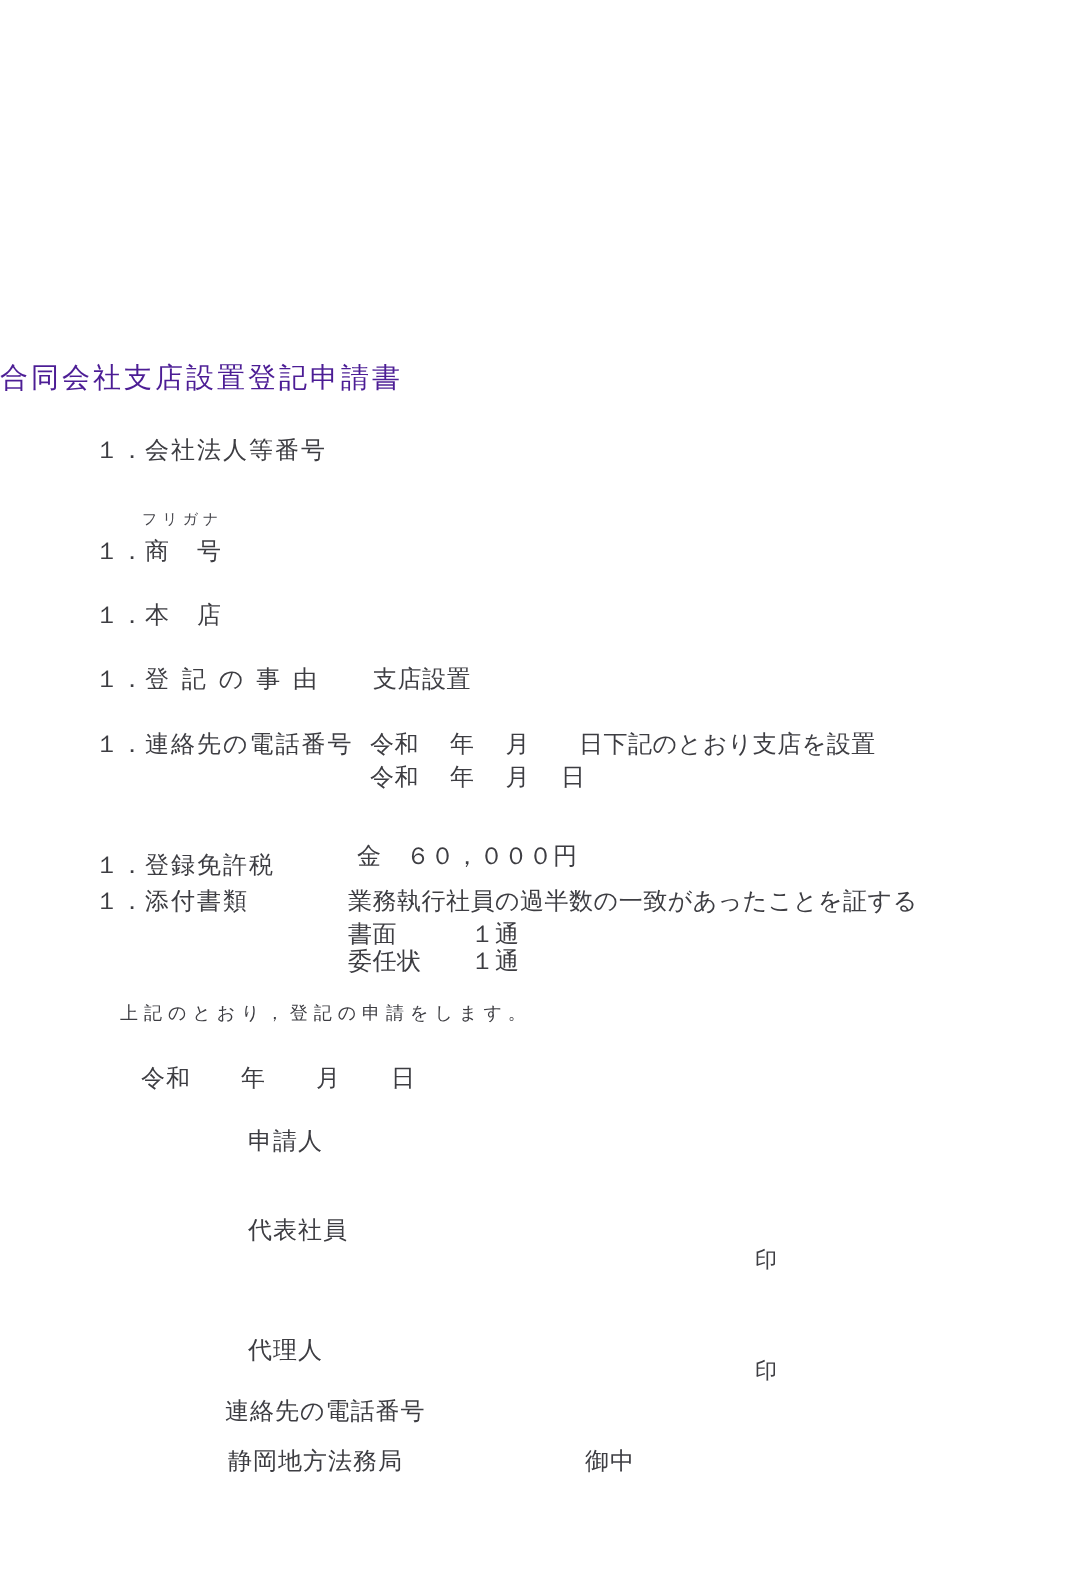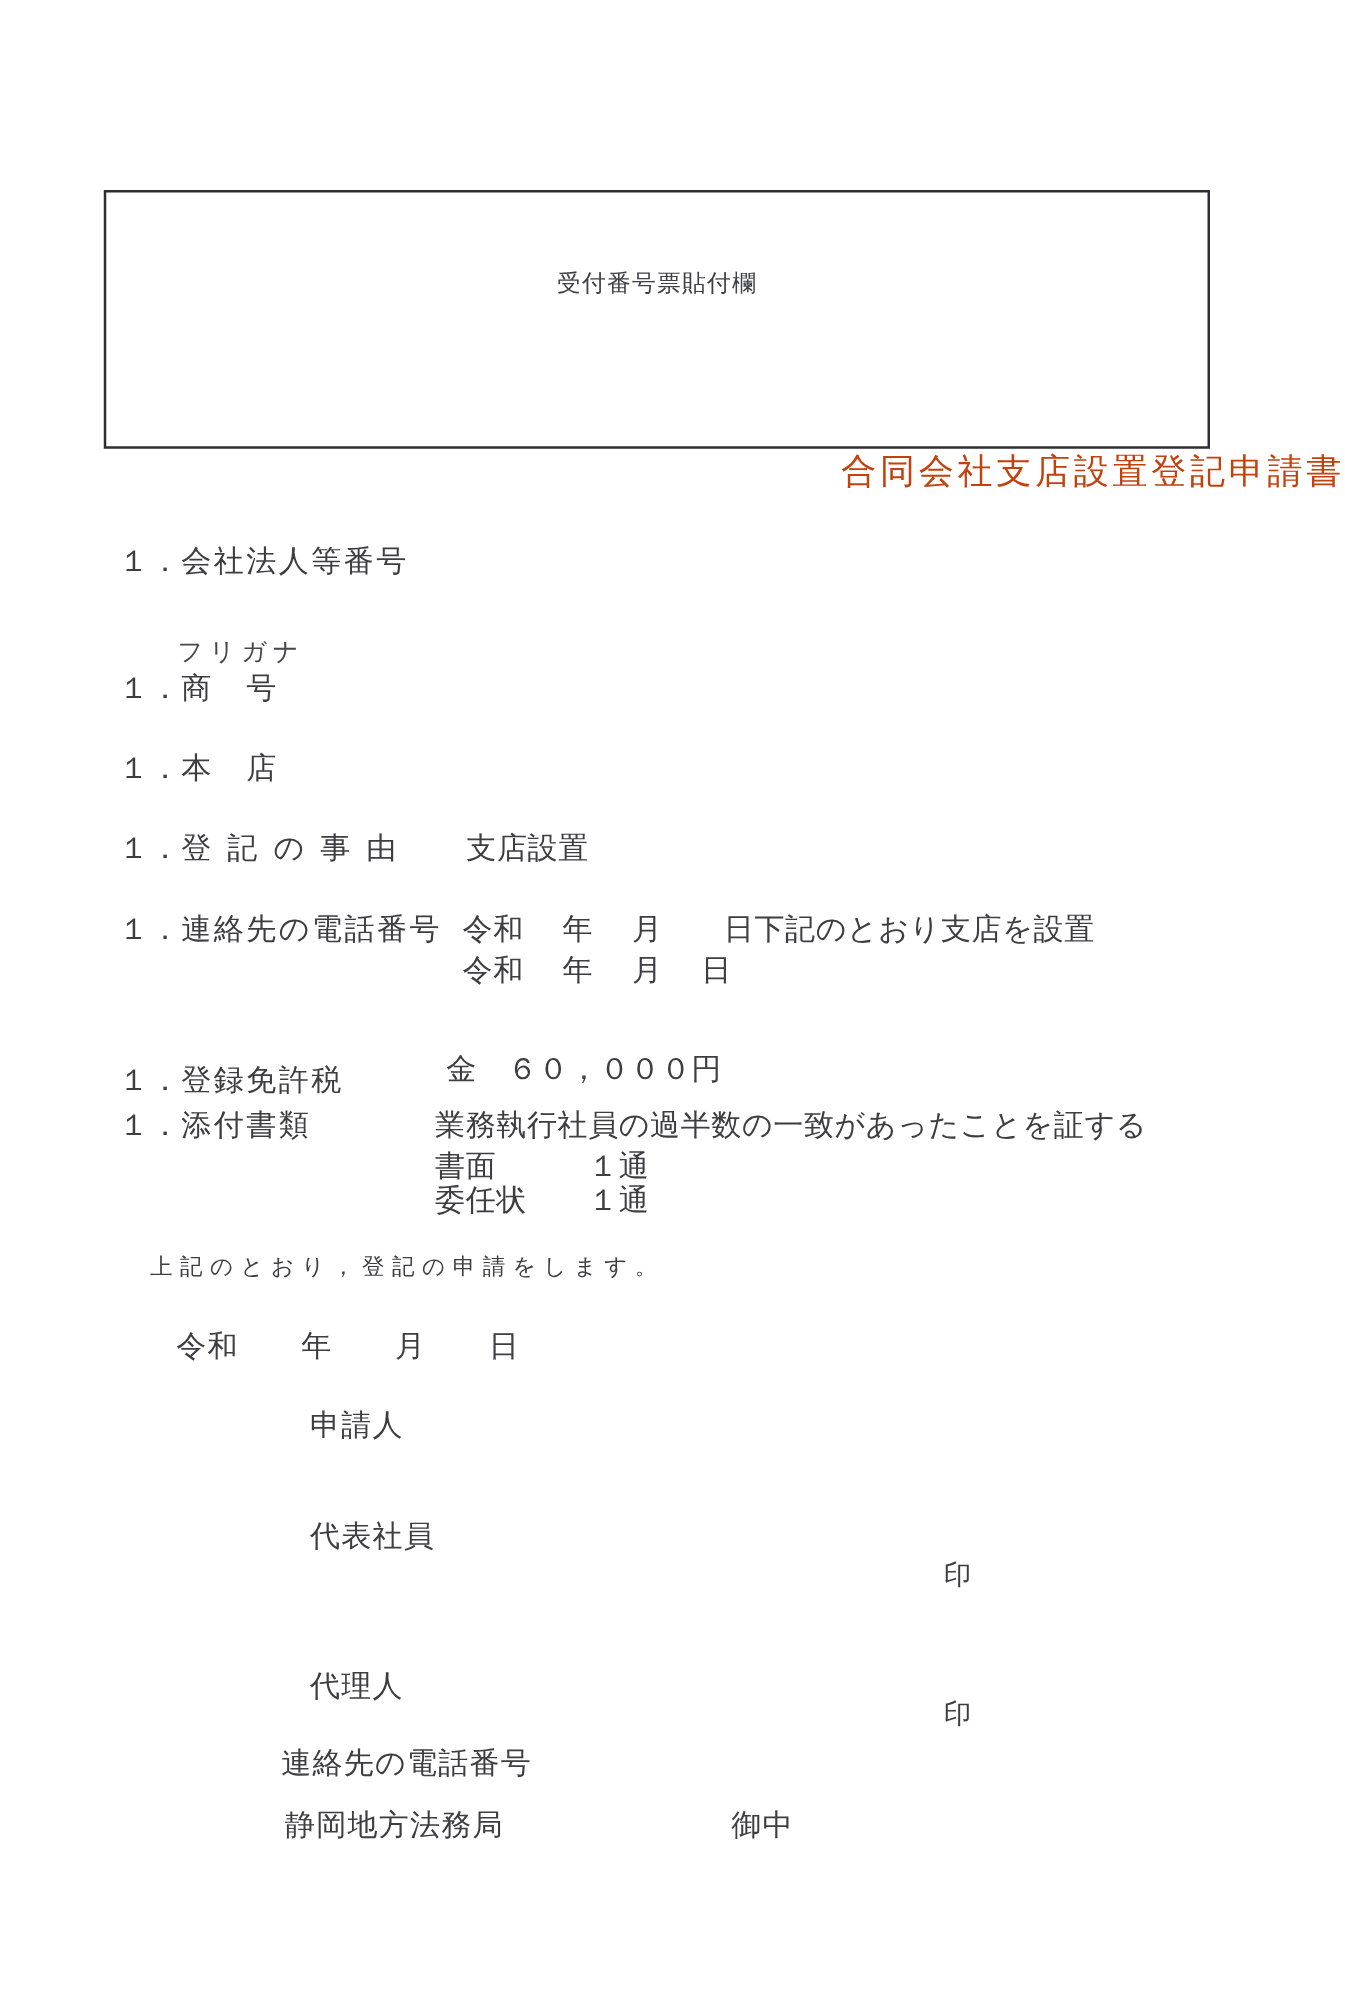--- a/index.html
+++ b/index.html
@@ -30,59 +30,56 @@
     margin-top: 60px;
     text-align: center;
     font-size: 19px;
     letter-spacing: 1px;
     color: #404047;
   }
 
   .doc-title {
     left: 0; top: 362px;
     width: 1076px;
-    text-align: right;
+    text-align: left;
     font-size: 28px;
     letter-spacing: 3px;
-    color: #c2410c;
+    color: #4c1d95;
   }
 
   .item-label { font-size: 24px; letter-spacing: 2px; }
   .item-label .num-prefix { letter-spacing: 1px; }
   .label-stretch {
     display: inline-block;
     width: 172px;
     letter-spacing: normal;
     text-align: justify;
     text-align-last: justify;
   }
   .value-text { font-size: 24px; letter-spacing: 0.5px; }
 
   .furigana {
-    font-size: 20px;
+    font-size: 15px;
     letter-spacing: 5px;
     color: #46464c;
   }
 
   .statement {
     font-size: 18px;
     letter-spacing: 6px;
   }
 
   .plain { font-size: 24px; letter-spacing: 1px; }
   .seal { font-size: 22px; letter-spacing: 0; }
 </style>
 </head>
 <body>
 
 <div class="page">
 
-  <div class="receipt-box">
-    <span class="receipt-box-label">受付番号票貼付欄</span>
-  </div>
 
   <div class="abs doc-title">合同会社支店設置登記申請書</div>
 
   <div class="abs item-label" style="left:95px; top:437px;"><span class="num-prefix">１．</span><span>会社法人等番号</span></div>
 
   <div class="abs furigana" style="left:142px; top:511px;">フリガナ</div>
 
   <div class="abs item-label" style="left:95px; top:538px;"><span class="num-prefix">１．</span><span>商　号</span></div>
 
   <div class="abs item-label" style="left:95px; top:602px;"><span class="num-prefix">１．</span><span>本　店</span></div>

